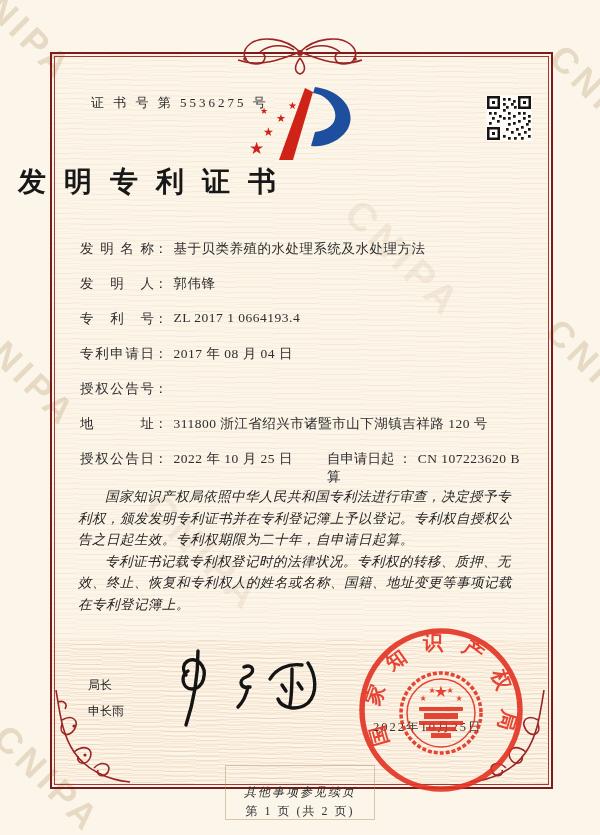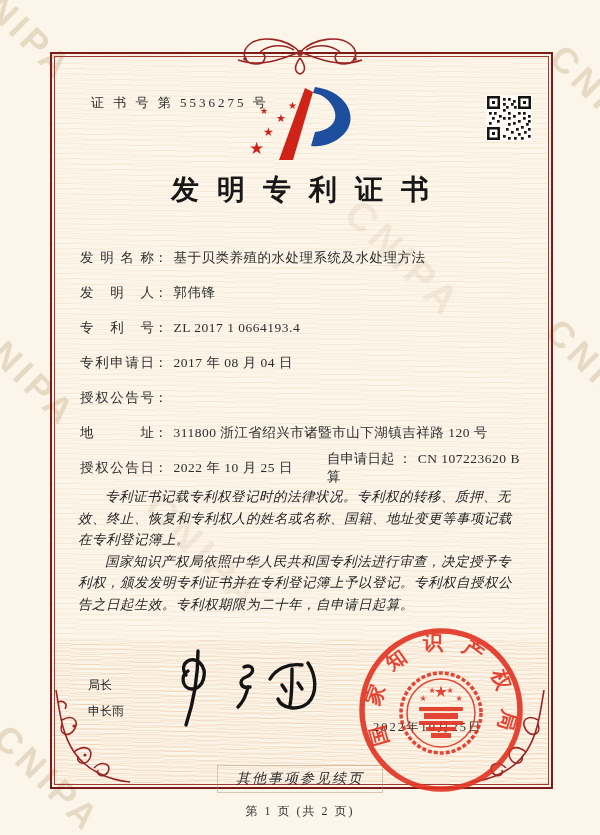--- a/index.html
+++ b/index.html
@@ -15,39 +15,39 @@
       repeating-linear-gradient(-2deg, rgba(214,140,84,0.10) 0 1px, transparent 1px 5px);}
   .frame{position:absolute;left:50px;top:52px;width:499px;height:733px;border:2px solid #7d1b1b;}
   .frame-inner{position:absolute;inset:2px;border:1px solid #a33a32;}
   .wm{position:absolute;font-family:"Liberation Sans","DejaVu Sans",sans-serif;font-weight:bold;
       color:rgba(186,158,118,0.32);transform:rotate(45deg);letter-spacing:5px;font-size:36px;
       pointer-events:none;white-space:nowrap;}
   .wm-light{color:rgba(205,180,150,0.20);font-size:40px;}
   .cert-no{position:absolute;left:91px;top:94px;font-size:13px;letter-spacing:3px;color:#2a2a2a;}
   .logo{position:absolute;left:243px;top:84px;width:118px;height:80px;}
   .qr{position:absolute;left:486px;top:95px;width:46px;height:46px;}
-  .title{position:absolute;left:0;top:163px;width:100%;text-align:center;font-size:28px;
-         font-weight:bold;letter-spacing:18px;text-indent:18px;color:#181818;margin-top:8px;}
+  .title{position:absolute;left:0;top:163px;width:100%;font-size:28px;
+         font-weight:bold;letter-spacing:18px;text-indent:18px;color:#181818;}
   .fields{position:absolute;left:80px;top:240px;width:440px;font-size:13.5px;color:#2e2e2e;}
-  .field-row{display:flex;align-items:center;height:35px;}
+  .field-row{display:flex;align-items:flex-start;height:35px;}
   .field-label{display:inline-block;width:74px;text-align:justify;text-align-last:justify;flex:none;}
   .field-colon{flex:none;}
   .field-value{margin-left:6px;letter-spacing:0.5px;white-space:nowrap;}
   .grant-pair2{margin-left:34px;display:inline-flex;align-items:baseline;}
   .paragraphs{position:absolute;left:78px;top:486px;width:446px;font-size:13.5px;line-height:21.5px;
               font-style:italic;color:#1f1f1f;letter-spacing:0.5px;}
   .paragraphs p{margin:0;text-indent:2em;}
   .signer{position:absolute;left:88px;top:672px;font-size:12px;line-height:26px;color:#222;}
   .signature{position:absolute;left:158px;top:645px;width:170px;height:85px;}
   .seal-date{position:absolute;left:373px;top:719px;font-size:12.5px;letter-spacing:2px;color:#33332f;z-index:3;}
   .seal{position:absolute;left:352px;top:625px;width:178px;height:170px;z-index:4;opacity:0.9;}
   .page-info{position:absolute;left:0;top:803px;width:100%;text-align:center;font-size:12px;
              letter-spacing:2px;color:#333;}
   .footer-note{position:absolute;left:50%;top:765px;transform:translateX(-50%);
-               border:1px solid rgba(170,140,100,0.45);padding:4px 18px;font-size:14px;
+               border:1px solid rgba(170,140,100,0.45);padding:18px 18px;font-size:12px;
                font-style:italic;color:#2e2e2e;letter-spacing:2px;white-space:nowrap;}
   .ornament-top{position:absolute;left:190px;top:32px;width:220px;height:44px;}
   .ornament-bl{position:absolute;left:52px;top:690px;width:80px;height:95px;}
   .ornament-br{position:absolute;left:468px;top:690px;width:80px;height:95px;transform:scaleX(-1);}
 </style>
 </head>
 <body>
 
 <div class="page">
 
@@ -209,22 +209,22 @@
       <span class="field-value">2022 年 10 月 25 日</span>
       <span class="grant-pair2">
         <span>自申请日起算</span>
           <span>：</span>
         <span class="field-value">CN 107223620 B</span>
       </span>
     </div>
   </div>
 
   <div class="paragraphs">
+    <p>国家知识产权局依照中华人民共和国专利法进行审查，决定授予专利权，颁发发明专利证书并在专利登记簿上予以登记。专利权自授权公告之日起生效。专利权期限为二十年，自申请日起算。</p>
     <p>专利证书记载专利权登记时的法律状况。专利权的转移、质押、无效、终止、恢复和专利权人的姓名或名称、国籍、地址变更等事项记载在专利登记簿上。</p>
-    <p>国家知识产权局依照中华人民共和国专利法进行审查，决定授予专利权，颁发发明专利证书并在专利登记簿上予以登记。专利权自授权公告之日起生效。专利权期限为二十年，自申请日起算。</p>
   </div>
 
   <div class="signer">
     <div>局长</div>
     <div>申长雨</div>
   </div>
 
   <svg class="signature" viewBox="0 0 170 85">
     <g stroke="#141414" fill="none" stroke-width="3.4" stroke-linecap="round">
       <path d="M28,30 C20,18 34,10 42,18 C50,26 46,44 34,44 C24,44 22,30 30,26"></path>

